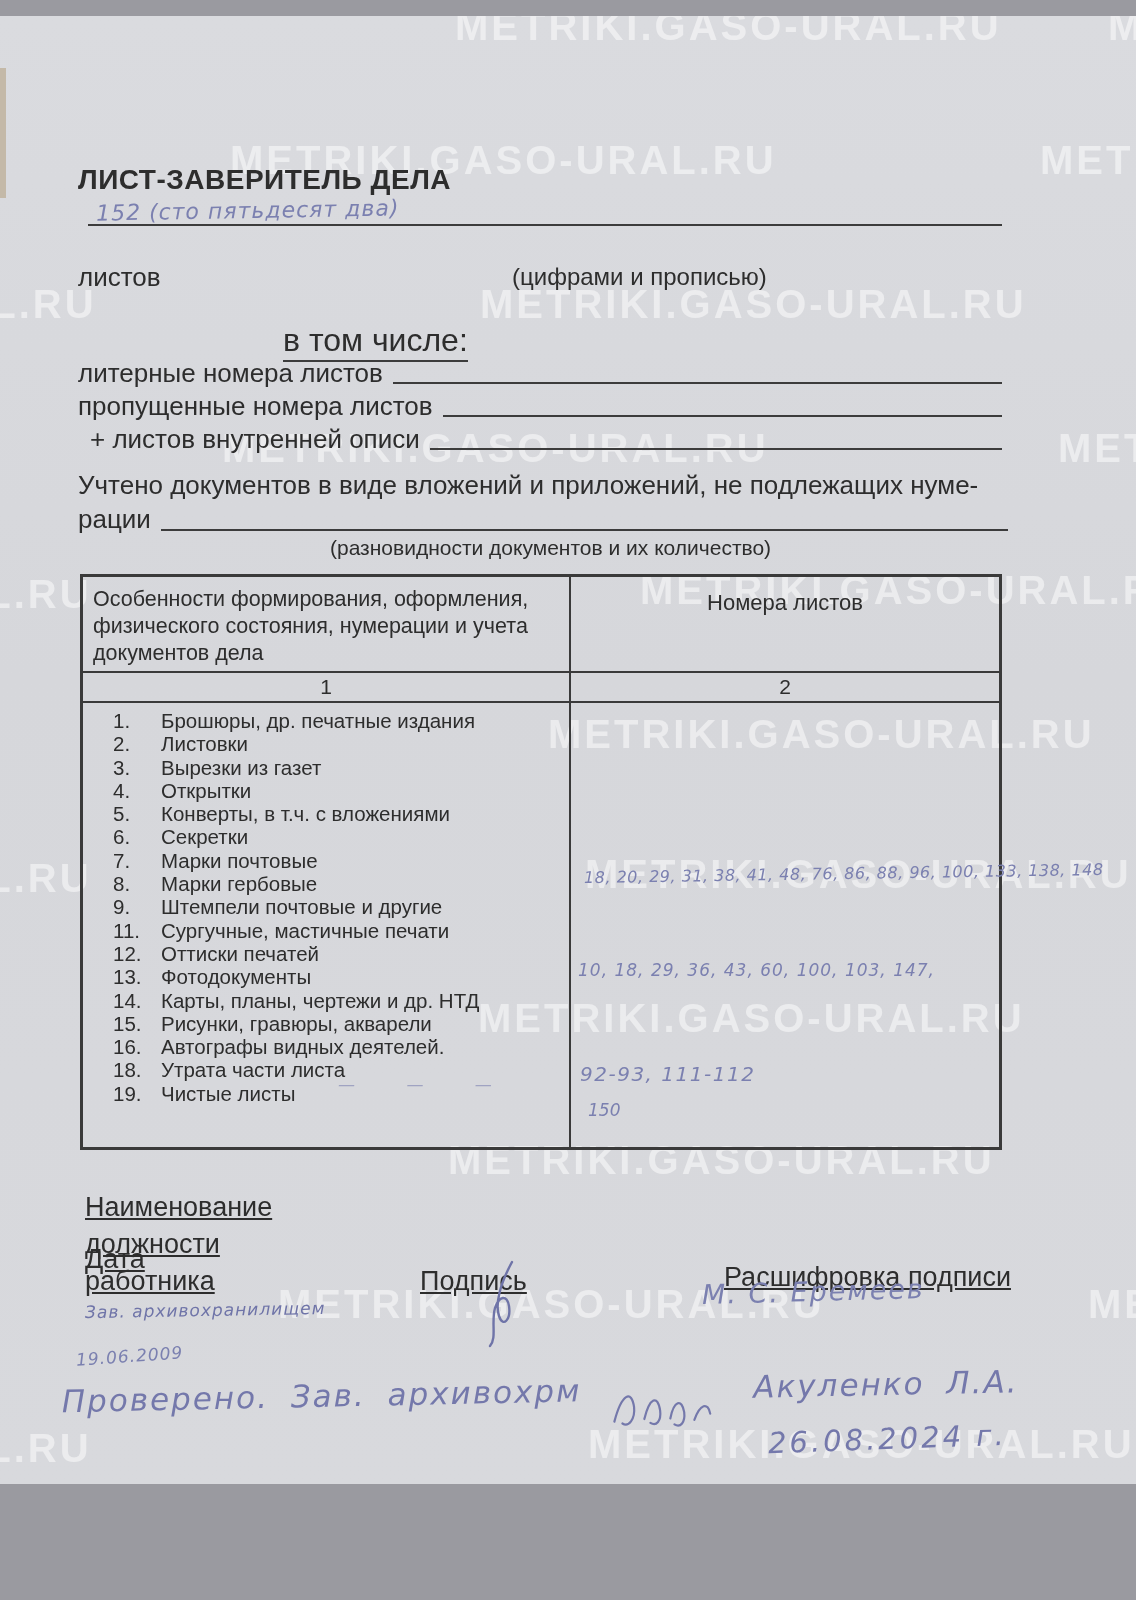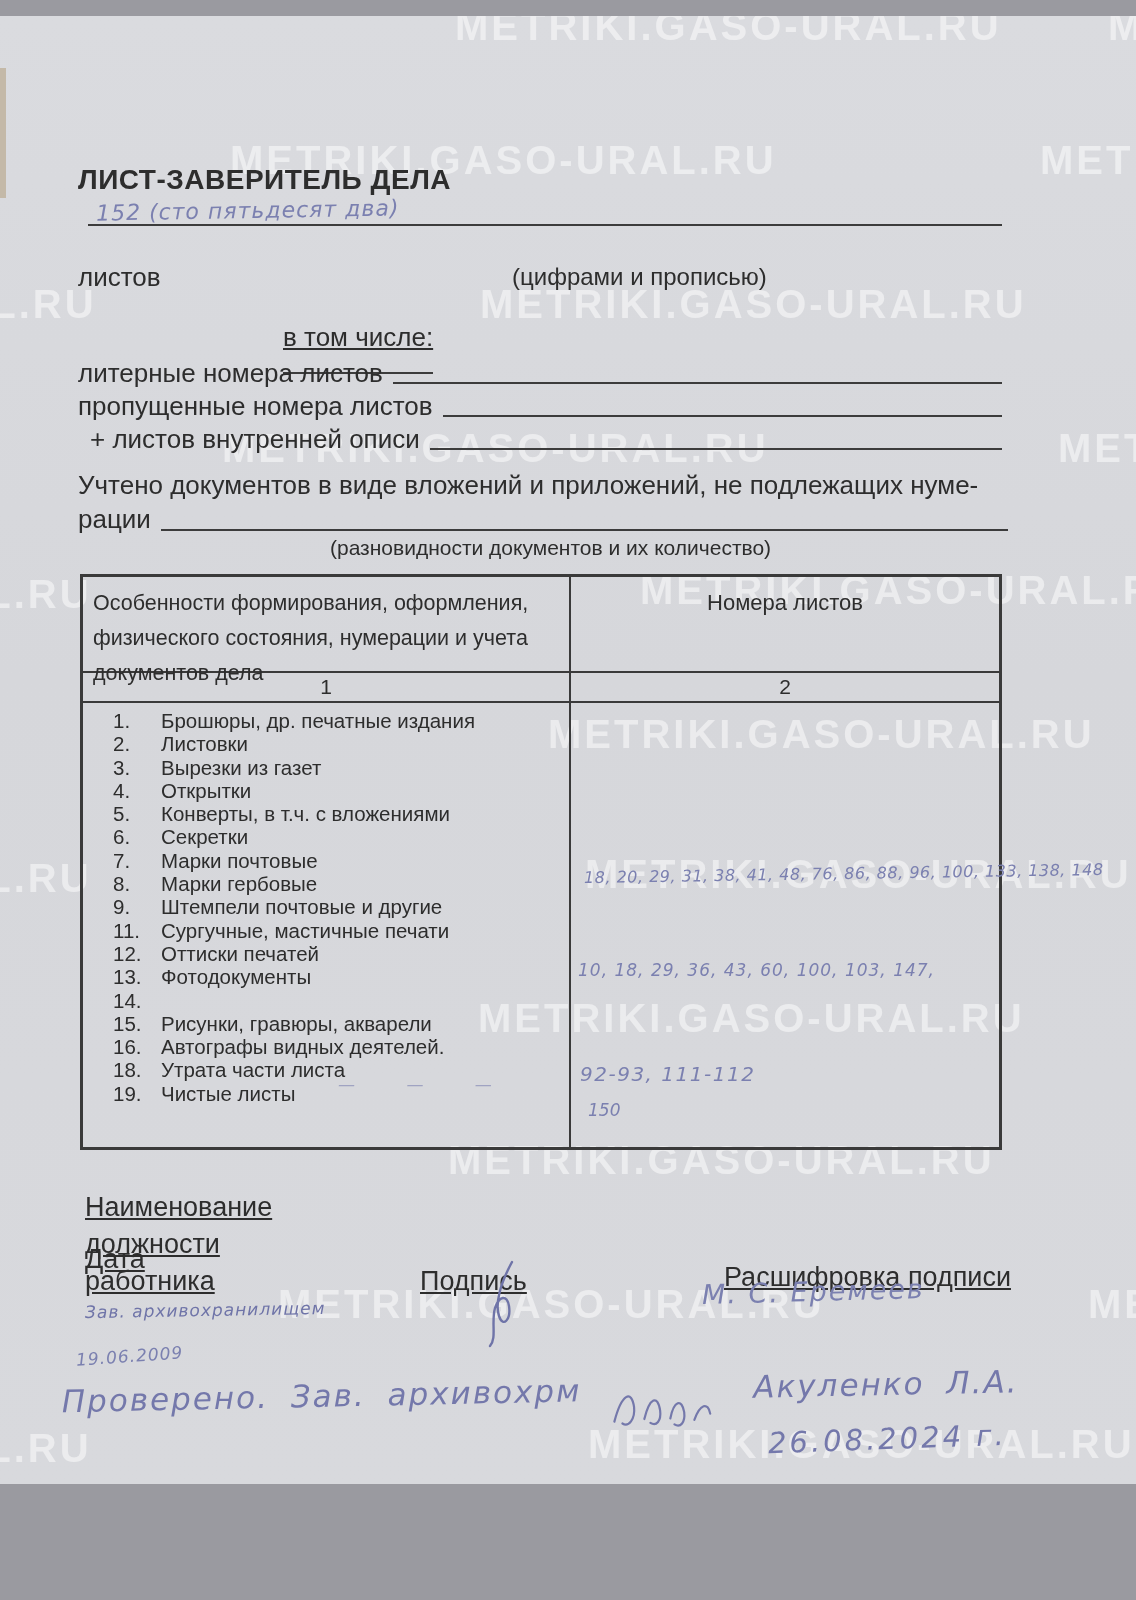--- a/index.html
+++ b/index.html
@@ -16,33 +16,33 @@
   }
   .edge-sliver{position:absolute; left:0; top:52px; width:6px; height:130px; background:#bcae96; opacity:.75;}
   .abs{position:absolute;}
   .printed{font-size:26px;}
   .title{position:absolute; left:78px; top:148px; font-size:28px; font-weight:bold; letter-spacing:.5px;}
   .row-flex{display:flex; align-items:flex-end;}
   .fill{flex:1; border-bottom:2px solid #3c3c3c; margin-left:10px; position:relative;}
   .frow{display:flex; height:33px; font-size:26px; align-items:flex-end;}
   .frow .fill{margin-bottom:5px;}
   .indent{padding-left:12px;}
-  .subhead{position:absolute; left:283px; top:306px; font-size:26px; border-bottom:2px solid #3c3c3c; padding-bottom:19px;text-decoration:underline;}
+  .subhead{position:absolute; left:283px; top:306px; font-size:32px; border-bottom:2px solid #3c3c3c; padding-bottom:1px;}
   .caption{font-size:21px;}
   
   .vtable{
     position:absolute; left:80px; top:558px; width:922px; height:576px;
     border:3px solid #3a3a3a; display:grid;
     grid-template-columns:488px 1fr; grid-template-rows:96px 30px 1fr;
     box-sizing:border-box; background:transparent;
   }
   .cell{box-sizing:border-box;}
   .b-r{border-right:2px solid #3a3a3a;}
   .b-b{border-bottom:2px solid #3a3a3a;}
-  .th-left{padding:9px 10px 0 10px; font-size:21.5px; line-height:35px;}
+  .th-left{padding:9px 10px 0 10px; font-size:21.5px; line-height:27px;}
   .th-right{padding-top:13px; text-align:center; font-size:22px;}
   .idx{text-align:center; font-size:21px; padding-top:2px;}
   .tbody-left{padding:6px 0 0 30px;}
   .trow{display:flex; font-size:20.5px; line-height:23.3px;}
   .tnum{width:48px; flex:none;}
   
   .hw{
     position:absolute; font-family:"DejaVu Sans",sans-serif; font-style:italic;
     color:#7b80b0; white-space:nowrap;
   }
@@ -178,20 +178,21 @@
       <div class="trow">
           <span class="tnum">12.</span>
           <span>Оттиски печатей</span>
         </div>
       <div class="trow">
           <span class="tnum">13.</span>
           <span>Фотодокументы</span>
         </div>
       <div class="trow">
           <span class="tnum">14.</span>
+          <span>Карты, планы, чертежи и др. НТД</span>
         </div>
       <div class="trow">
           <span class="tnum">15.</span>
           <span>Рисунки, гравюры, акварели</span>
         </div>
       <div class="trow">
           <span class="tnum">16.</span>
           <span>Автографы видных деятелей.</span>
         </div>
       <div class="trow">

